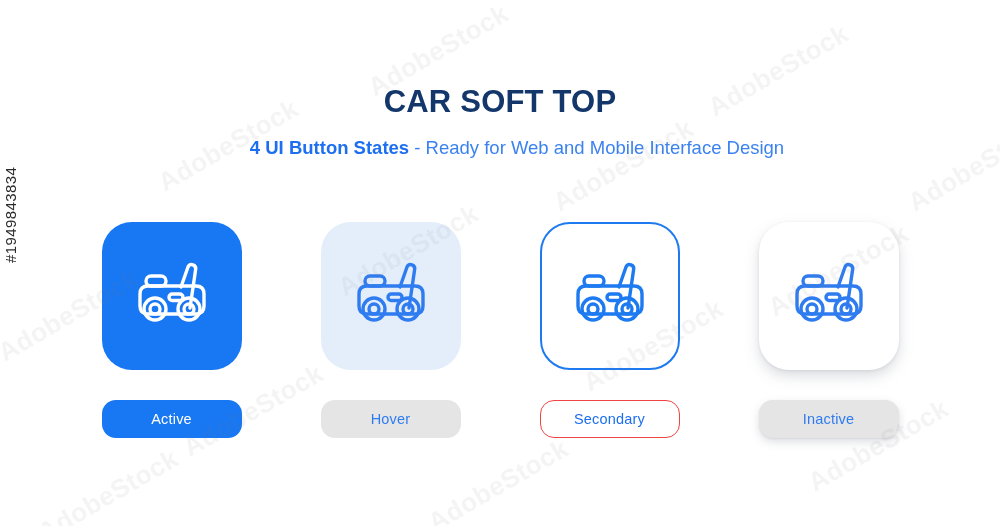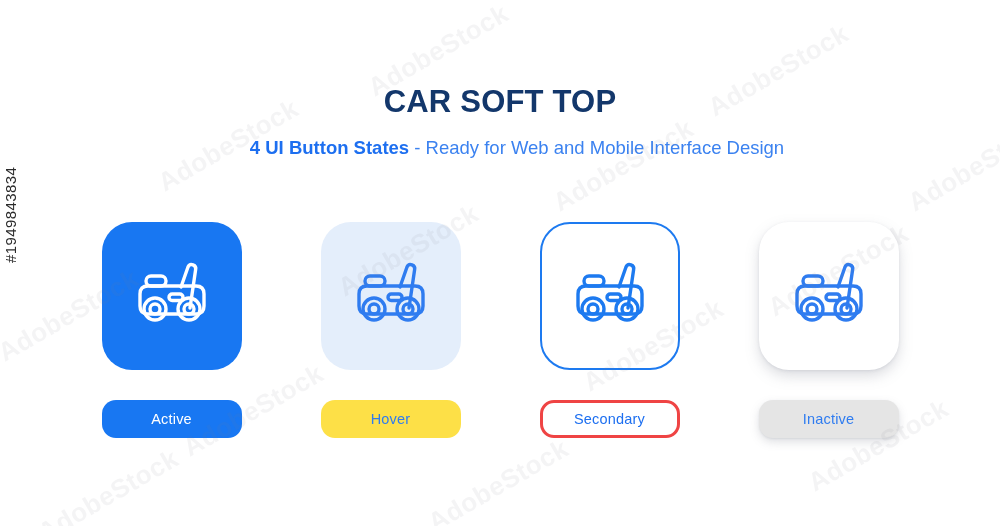--- a/index.html
+++ b/index.html
@@ -143,26 +143,26 @@
     justify-content: center;
     font-size: 14.5px;
     font-weight: 400;
     letter-spacing: 0.2px;
   }
   .pill--active {
     background: #1877f2;
     color: #ffffff;
   }
   .pill--hover {
-    background: #fde047;
+    background: #e5e5e5;
     color: #2f7cf0;
   }
   .pill--secondary {
     background: #ffffff;
-    border: 3px solid #ef4444;
+    border: 1px solid #ef4444;
     color: #1d6ff0;
     width: 140px;
   }
   .pill--inactive {
     background: #e5e5e5;
     color: #2f7cf0;
     box-shadow: 0 4px 10px rgba(120, 125, 140, 0.24),
                 0 1px 2px rgba(120, 125, 140, 0.14);
   }
   .pill--secondary.wide { width: 140px; }

